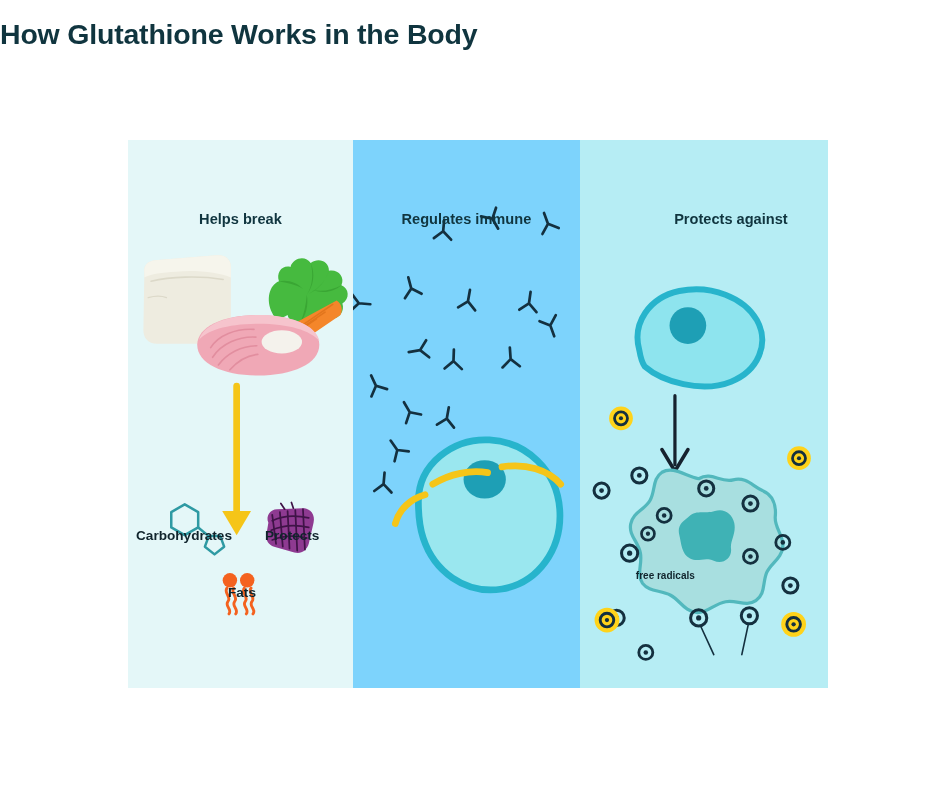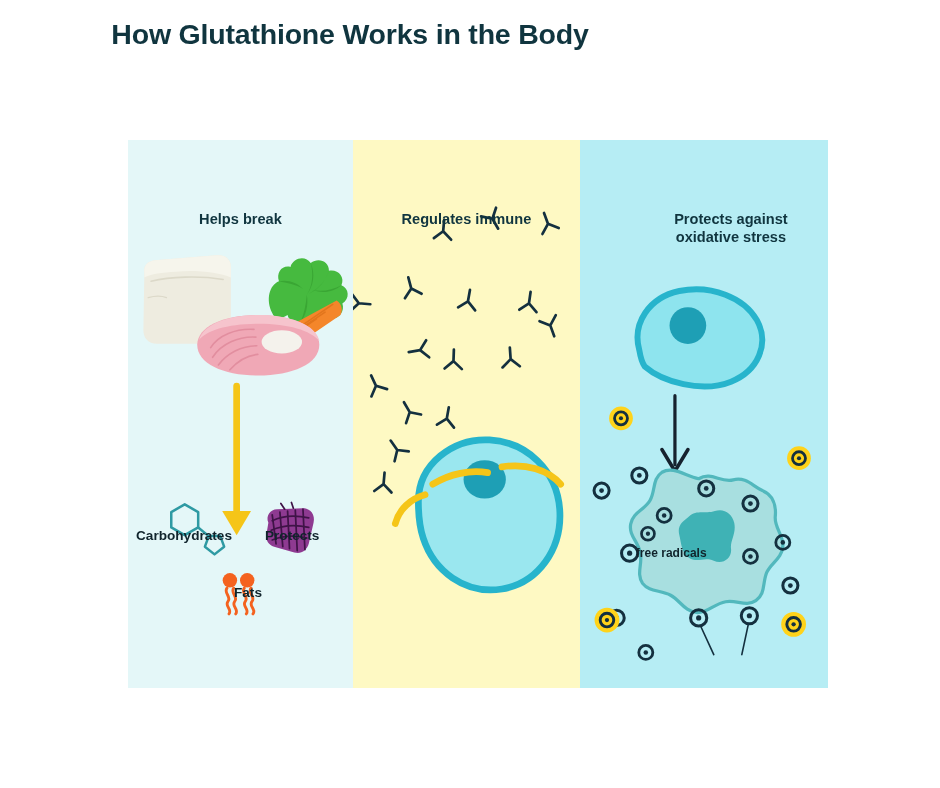--- a/index.html
+++ b/index.html
@@ -21,29 +21,29 @@
     width: 700px;
     height: 548px;
     display: flex;
   }
   .panel {
     position: relative;
     height: 100%;
     overflow: hidden;
   }
   #panel-1 { width: 234px; background: #e4f7f8; }
-  #panel-2 { width: 236px; background: #fef9c3; }
+  #panel-2 { width: 236px; background: #7dd3fc; }
   #panel-3 { width: 230px; background: #b6edf4; padding-left: 27px; }
 
   #title {
     position: absolute;
     left: 0;
     top: 18px;
     width: 700px;
-    text-align: center;
+    text-align: left;
     font-size: 28.5px;
     font-weight: bold;
     color: #10353f;
     letter-spacing: -0.2px;
     z-index: 20;
     pointer-events: none;
   }
   .panel-heading {
     position: absolute;
     top: 70px;
@@ -57,27 +57,27 @@
   }
   .nutrient-label {
     position: absolute;
     font-size: 13.6px;
     font-weight: bold;
     color: #10242c;
     white-space: nowrap;
   }
   #label-carbohydrates { left: 8px;  top: 388px; }
   #label-proteins      { left: 137px; top: 388px; }
-  #label-fats          { left: 106px; top: 445px; }
+  #label-fats          { left: 100px; top: 445px; }
 
   #label-free-radicals {
     position: absolute;
     left: 56px;
-    top: 406px;
-    font-size: 12px;
+    top: 430px;
+    font-size: 10px;
     font-weight: bold;
     color: #10242c;
     white-space: nowrap;
     z-index: 12;
   }
   .svg-layer {
     position: absolute;
     left: 0; top: 0;
     width: 100%; height: 100%;
     overflow: visible;
@@ -253,21 +253,20 @@
           <path d="M0 14 L0 2 M0 14 L-9 22 M0 14 L9 22"></path>
         </g>
       </g>
     </svg>
   </div>
 
   <div class="panel" id="panel-3">
 
     <div class="panel-heading">
       <div>Protects against</div>
-      <div>oxidative stress</div>
     </div>
 
     <svg class="svg-layer" viewBox="0 0 230 478">
 
       <g>
         <path d="M55 180 C48 155 64 131 92 125 C122 119 152 131 164 152
                  C176 174 165 199 140 209 C113 220 76 209 60 195 C57 191 56 186 55 180 Z" fill="#8ee4ee" stroke="#27b4cc" stroke-width="5.5" stroke-linejoin="round"></path>
         <circle cx="100" cy="157" r="17" fill="#1e9fb5"></circle>
       </g>
 

